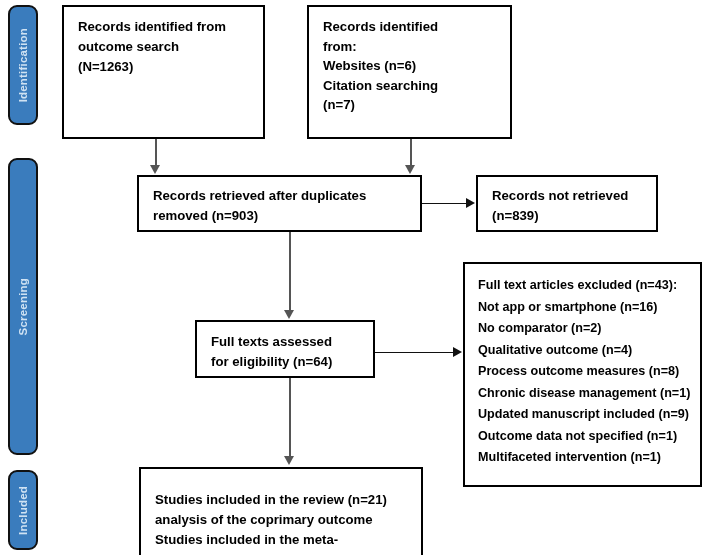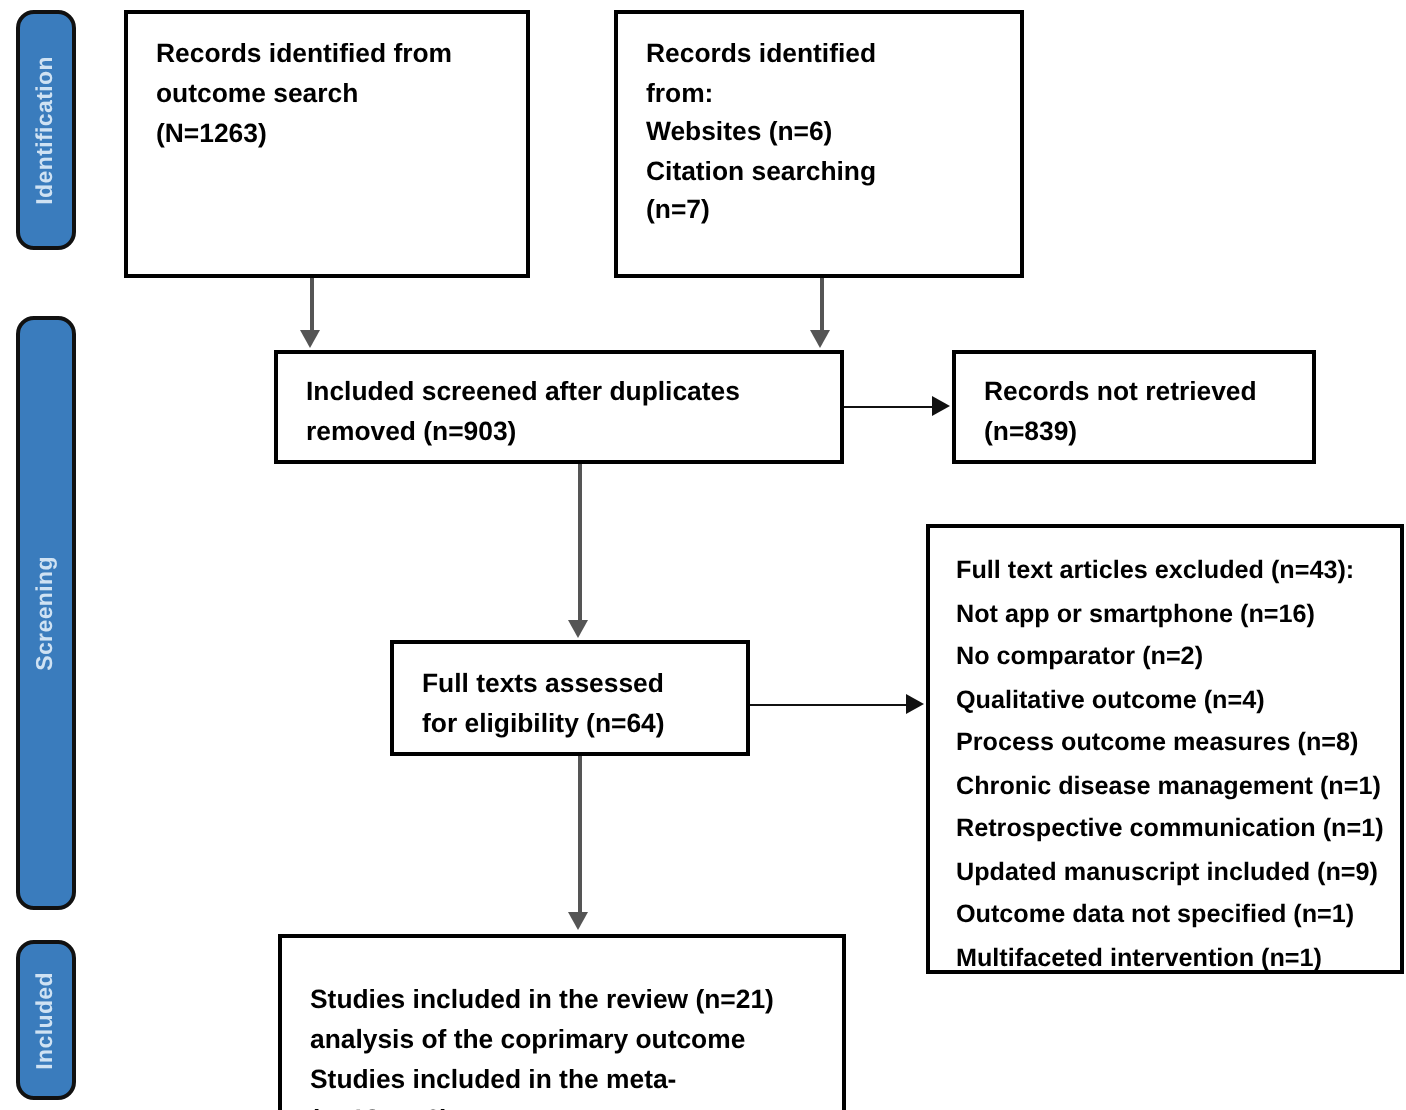--- a/index.html
+++ b/index.html
@@ -117,42 +117,41 @@
 
   <div class="box compact" style="left:307px; top:5px; width:205px; height:134px;">
     <div class="line">Records identified</div>
     <div class="line">from:</div>
     <div class="line">Websites (n=6)</div>
     <div class="line">Citation searching</div>
     <div class="line">(n=7)</div>
   </div>
 
   <div class="box" style="left:137px; top:175px; width:285px; height:57px; padding-top:9px;">
-    <div class="line">Included screened after duplicates</div>
+    <div class="line">Records retrieved after duplicates</div>
     <div class="line">removed (n=903)</div>
   </div>
 
   <div class="box" style="left:476px; top:175px; width:182px; height:57px; padding-top:9px;">
     <div class="line">Records not retrieved</div>
     <div class="line">(n=839)</div>
   </div>
 
   <div class="box" style="left:195px; top:320px; width:180px; height:58px; padding-top:10px;">
     <div class="line">Full texts assessed</div>
     <div class="line">for eligibility (n=64)</div>
   </div>
 
   <div class="box list" style="left:463px; top:262px; width:239px; height:225px; padding:11px 8px 8px 13px;">
     <div class="line">Full text articles excluded (n=43):</div>
     <div class="line">Not app or smartphone (n=16)</div>
     <div class="line">No comparator (n=2)</div>
     <div class="line">Qualitative outcome (n=4)</div>
     <div class="line">Process outcome measures (n=8)</div>
     <div class="line">Chronic disease management (n=1)</div>
-    <div class="line">Retrospective communication (n=1)</div>
     <div class="line">Updated manuscript included (n=9)</div>
     <div class="line">Outcome data not specified (n=1)</div>
     <div class="line">Multifaceted intervention (n=1)</div>
   </div>
 
   <div class="box" style="left:139px; top:467px; width:284px; height:104px; padding-top:21px;">
     <div class="line">Studies included in the review (n=21)</div>
     <div class="line">analysis of the coprimary outcome</div>
     <div class="line">Studies included in the meta-</div>
     <div class="line">(n=12, n=9)</div>

